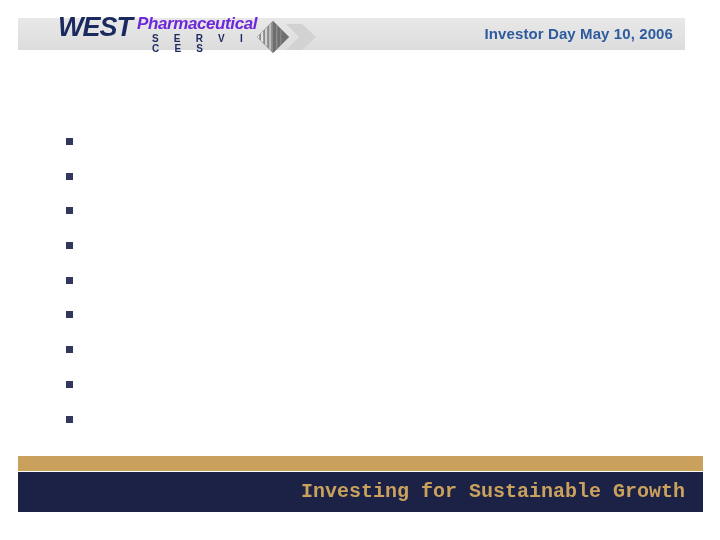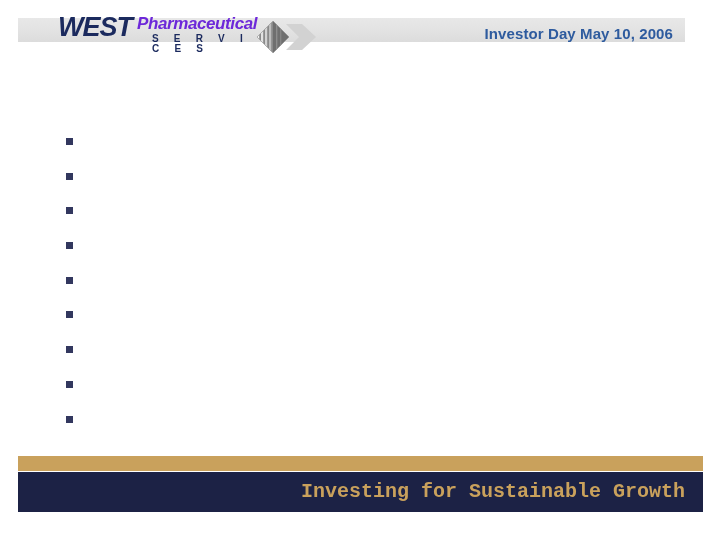--- a/index.html
+++ b/index.html
@@ -19,21 +19,21 @@
     background: #ffffff;
     overflow: hidden;
   }
 
   
   #header-band {
     position: absolute;
     left: 18px;
     top: 18px;
     width: 667px;
-    height: 24px;
+    height: 32px;
     background: #e3e3e3;
     background: linear-gradient(to bottom, #e8e8e8 0%, #e2e2e2 55%, #dcdcdc 100%);
   }
 
   #header-title {
     position: absolute;
     right: 12px;
     top: 0;
     height: 32px;
     line-height: 32px;

